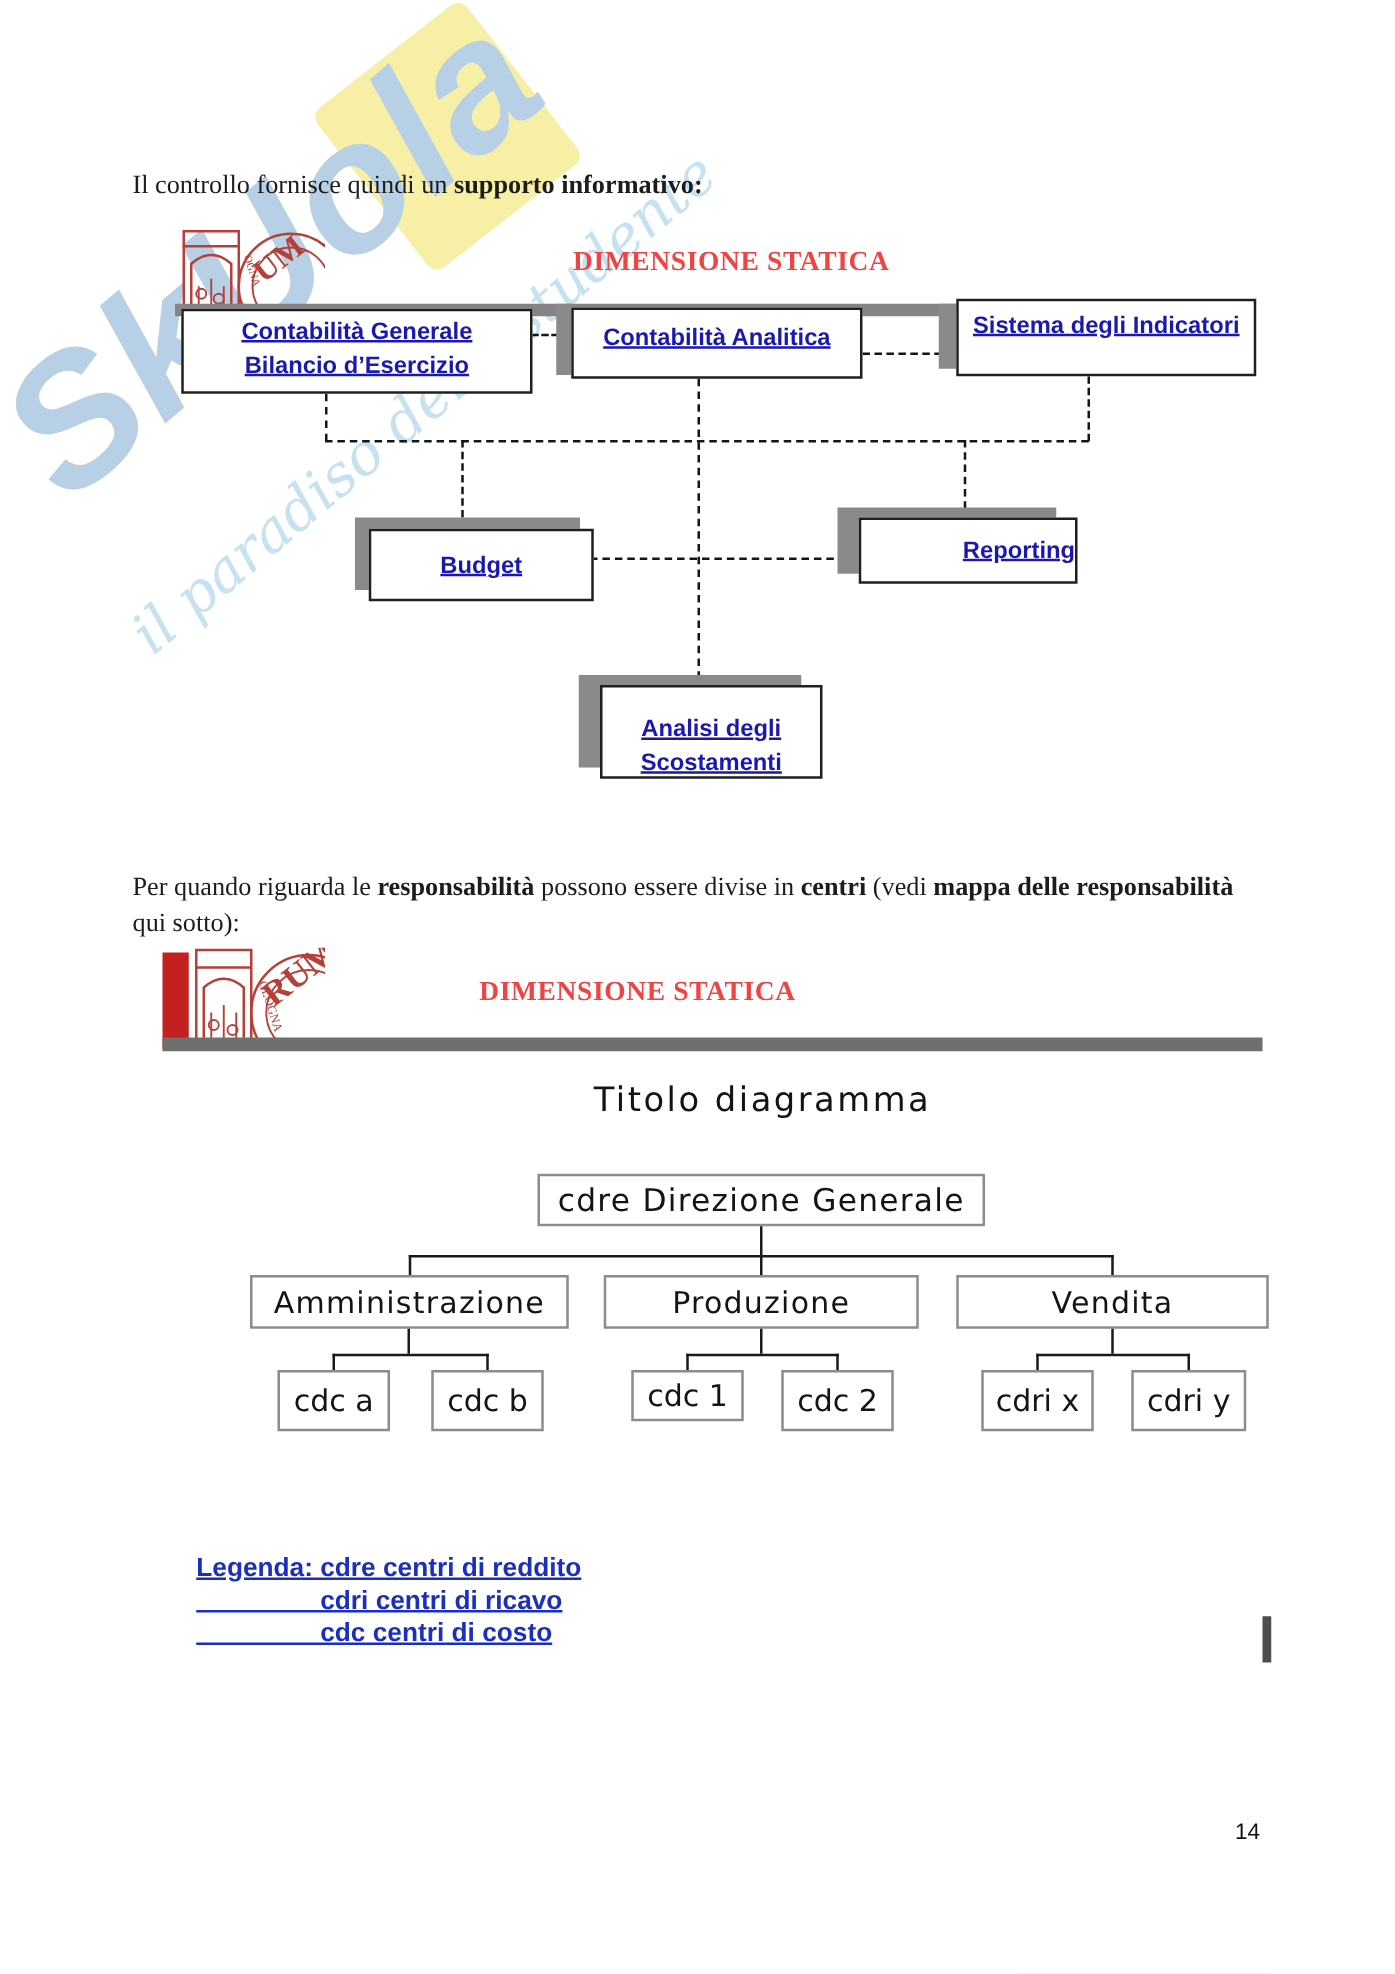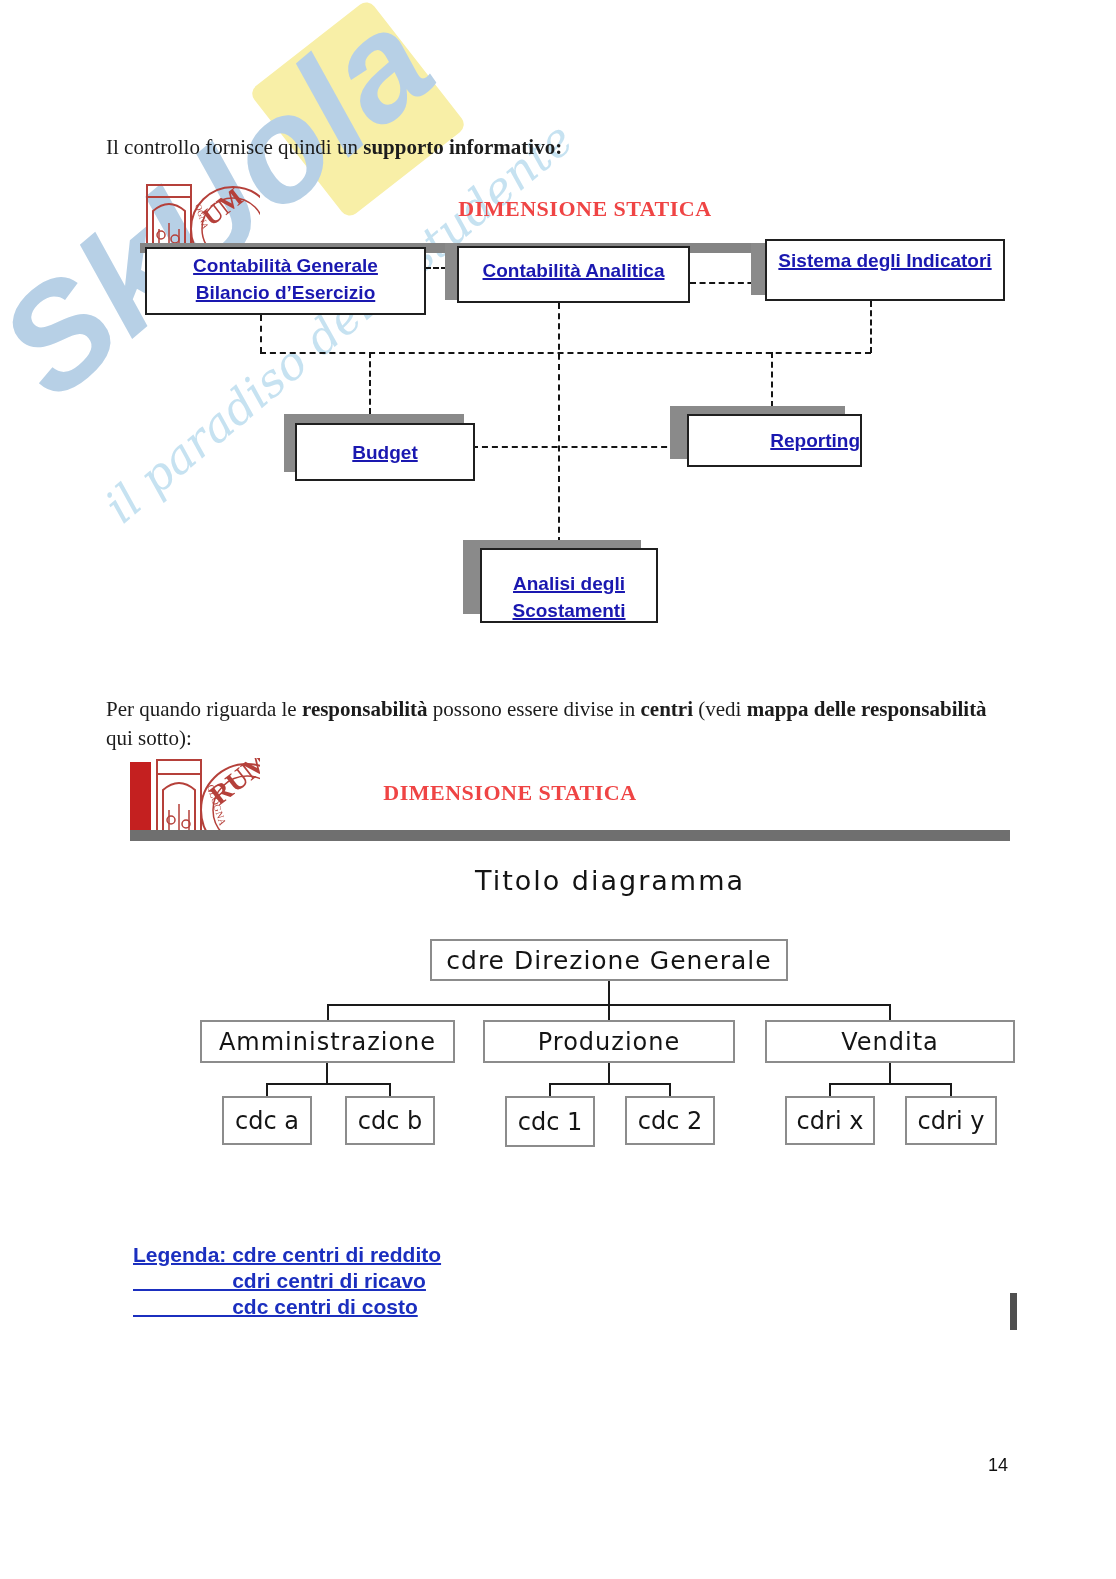--- a/index.html
+++ b/index.html
@@ -34,21 +34,21 @@
 
   
   .orgfont{font-family:"DejaVu Sans",sans-serif;color:#141414;white-space:nowrap;}
   .obox{background:#ffffff;border:2px solid #8c8c8c;box-sizing:border-box;text-align:center;
         display:flex;align-items:center;justify-content:center;}
   .oline{background:#1a1a1a;}
   .redbar{background:#c42020;}
 
   
   .legend-line{color:#1b2fbf;font-weight:bold;font-size:21px;line-height:26px;
-               text-decoration:underline;text-decoration-thickness:2px;white-space:pre;}
+               text-decoration:underline;text-decoration-thickness:2px;white-space:pre;margin-left:24px;}
 
   .cursorbar{background:#4f4f4f;}
   .pagenum{font-size:18px;color:#111;}
   svg{display:block;}
 </style>
 </head>
 <body>
 
 <div class="page">
 
@@ -172,21 +172,21 @@
     <div class="abs oline" style="left:549px;top:333px;width:2px;height:13px;"></div>
     <div class="abs oline" style="left:669px;top:333px;width:2px;height:13px;"></div>
 
     <div class="abs oline" style="left:889px;top:313px;width:2px;height:20px;"></div>
     <div class="abs oline" style="left:829px;top:333px;width:122px;height:2px;"></div>
     <div class="abs oline" style="left:829px;top:333px;width:2px;height:13px;"></div>
     <div class="abs oline" style="left:950px;top:333px;width:2px;height:13px;"></div>
 
     <div class="abs obox orgfont" style="left:222px;top:346px;width:90px;height:49px;font-size:24px;">cdc a</div>
     <div class="abs obox orgfont" style="left:345px;top:346px;width:90px;height:49px;font-size:24px;">cdc b</div>
-    <div class="abs obox orgfont" style="left:505px;top:346px;width:90px;height:51px;font-size:24px;">cdc 1</div>
+    <div class="abs obox orgfont" style="left:505px;top:346px;width:90px;height:41px;font-size:24px;">cdc 1</div>
     <div class="abs obox orgfont" style="left:625px;top:346px;width:90px;height:49px;font-size:24px;">cdc 2</div>
     <div class="abs obox orgfont" style="left:785px;top:346px;width:90px;height:49px;font-size:24px;">cdri x</div>
     <div class="abs obox orgfont" style="left:905px;top:346px;width:92px;height:49px;font-size:24px;">cdri y</div>
   </div>
 
   <div class="abs" style="left:133px;top:1242px;">
     <div class="legend-line">Legenda: cdre centri di reddito</div>
     <div class="legend-line">&nbsp;&nbsp;&nbsp;&nbsp;&nbsp;&nbsp;&nbsp;&nbsp;&nbsp;&nbsp;&nbsp;&nbsp;&nbsp;&nbsp;&nbsp;&nbsp;&nbsp;cdri centri di ricavo</div>
     <div class="legend-line">&nbsp;&nbsp;&nbsp;&nbsp;&nbsp;&nbsp;&nbsp;&nbsp;&nbsp;&nbsp;&nbsp;&nbsp;&nbsp;&nbsp;&nbsp;&nbsp;&nbsp;cdc centri di costo</div>
   </div>

